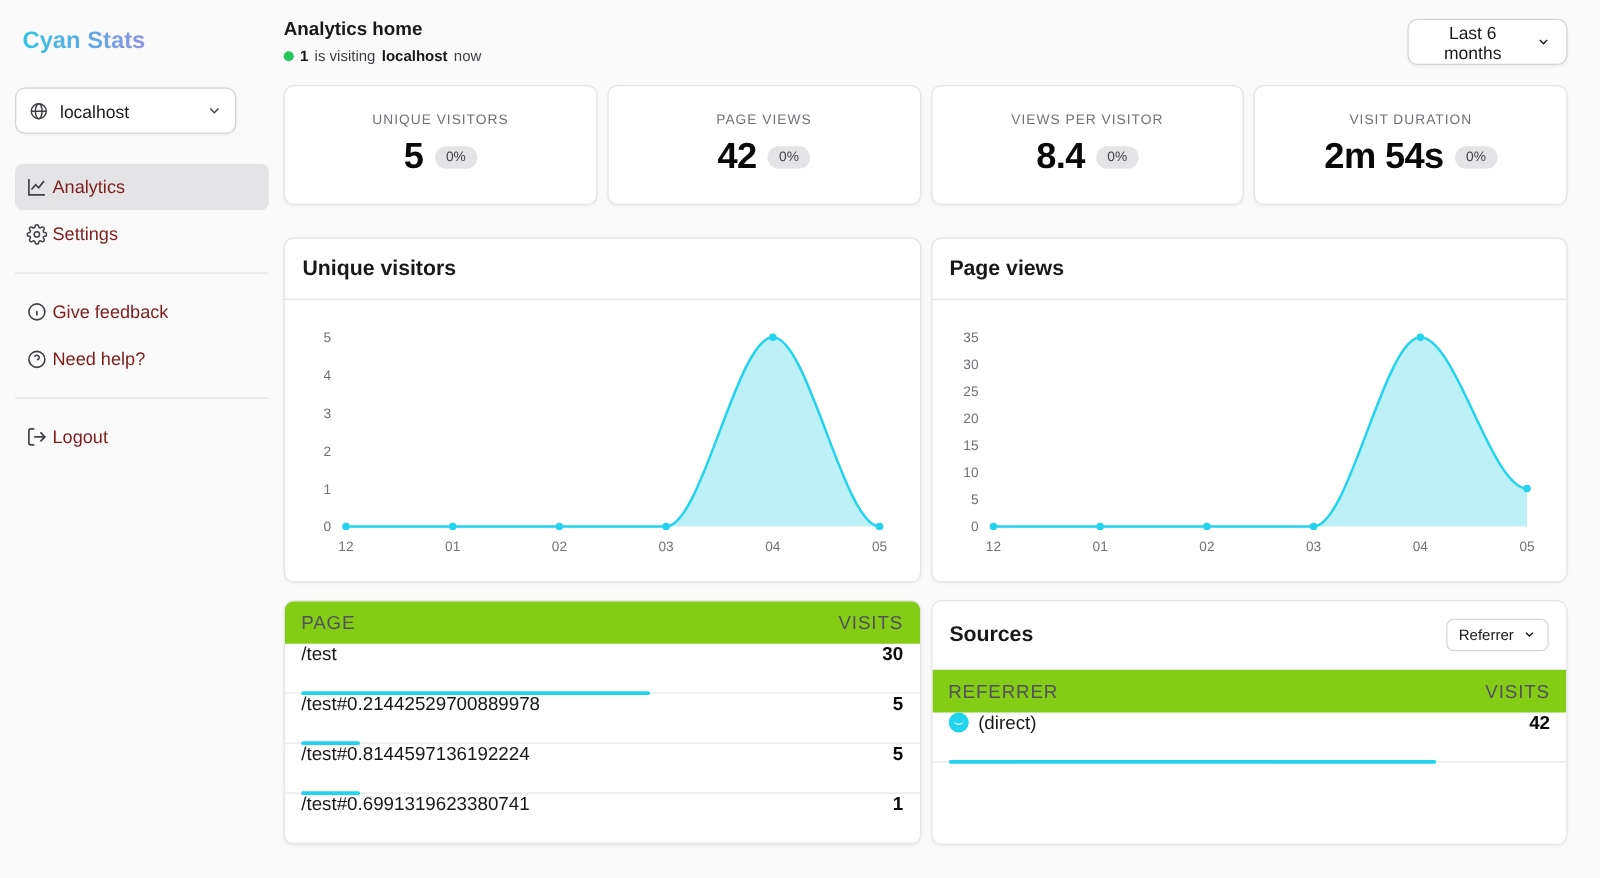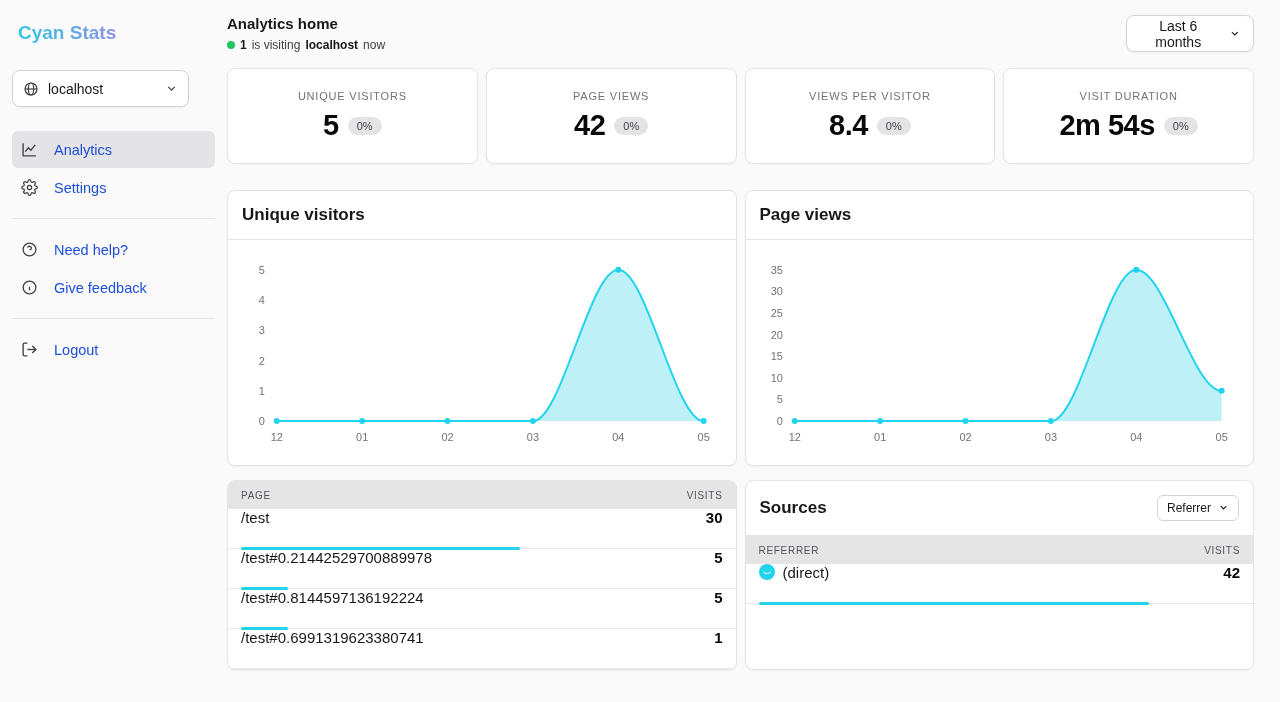--- a/index.html
+++ b/index.html
@@ -18,22 +18,22 @@
   }
   .site-select {
     width:177px; height:37px; display:flex; align-items:center; gap:9px;
     background:#fff; border:1px solid #d4d4d8; border-radius:8px;
     padding:0 10px; font-size:14px; font-weight:500; color:#18181b;
     box-shadow:0 1px 2px rgba(0,0,0,.05); cursor:pointer; font-family:inherit;
   }
   .site-select .grow { flex:1; text-align:left; }
   .nav { margin-top:24px; }
   .nav-item {
-    display:flex; align-items:center; gap:16px; height:37px; padding:0 9px;
-    border-radius:6px; font-size:14.5px; color:#1d4ed8; cursor:pointer; margin-bottom:1px;
+    display:flex; align-items:center; gap:4px; height:37px; padding:0 9px;
+    border-radius:6px; font-size:14.5px; color:#7f1d1d; cursor:pointer; margin-bottom:1px;
   }
   .nav-item.active { background:#e4e4e7; font-weight:500; }
   .nav-item svg, .site-select svg { flex:none; }
   .sep { border:none; border-top:1px solid #e4e4e7; margin:12px 0; }
   .icn { color:#3f3f46; }
   
   .main { margin-left:227px; margin-right:26px; padding-top:15px; }
   .topbar { display:flex; justify-content:space-between; align-items:flex-start; margin-bottom:16px; }
   .page-title { font-size:15px; font-weight:700; color:#18181b; }
   .live { display:flex; align-items:center; gap:5px; margin-top:6px; font-size:12px; color:#3f3f46; }
@@ -56,21 +56,21 @@
   .stat-value-row { display:flex; align-items:center; gap:9px; }
   .stat-value { font-size:29px; font-weight:700; color:#09090b; letter-spacing:-.5px; }
   .stat-delta { background:#e4e4e7; color:#3f3f46; font-size:11px; font-weight:500; border-radius:999px; padding:3px 9px; }
   
   .charts-grid { display:grid; grid-template-columns:1fr 1fr; gap:8px; margin-top:26px; }
   .card-head { display:flex; align-items:center; justify-content:space-between; padding:14px 14px; border-bottom:1px solid #e4e4e7; }
   .card-title { font-size:17px; font-weight:700; color:#18181b; }
   .chart-svg { display:block; width:100%; }
   
   .tables-grid { display:grid; grid-template-columns:1fr 1fr; gap:8px; margin-top:14px; align-items:stretch; }
-  .thead { display:flex; justify-content:space-between; background:#e5e5e5; padding:9px 13px 8px 13px; font-size:10px; letter-spacing:.7px; color:#52525b; font-weight:500; }
+  .thead { display:flex; justify-content:space-between; background:#84cc16; padding:9px 13px 8px 13px; font-size:15px; letter-spacing:.7px; color:#52525b; font-weight:500; }
   .trow { position:relative; display:flex; justify-content:space-between; align-items:flex-start; height:40px; padding:0 13px; border-bottom:1px solid #e8e8ea; cursor:pointer; }
   .tcell-left { display:flex; align-items:center; gap:8px; font-size:15px; color:#18181b; }
   .tcell-right { font-size:15px; font-weight:700; color:#09090b; }
   .rowbar { position:absolute; left:13px; bottom:-2px; height:3px; border-radius:2px; background:#22d3ee; }
   .favicon { width:16px; height:16px; border-radius:50%; background:#22d3ee; position:relative; flex:none; }
   .favicon:after { content:""; position:absolute; left:4px; top:5px; width:8px; height:4px; border-bottom:1.5px solid #fff; border-radius:0 0 6px 6px; }
   .mini-select {
     display:flex; align-items:center; gap:7px; background:#fff; border:1px solid #d4d4d8; border-radius:6px;
     height:26px; padding:0 9px; font-size:12px; color:#18181b; cursor:pointer; font-family:inherit;
   }
@@ -108,32 +108,32 @@
         </svg>
       <span>Settings</span>
     </div>
   </nav>
 
   <hr class="sep">
 
   <div class="nav-item">
     <svg class="icn" width="17" height="17" viewBox="0 0 24 24" fill="none" stroke="currentColor" stroke-width="1.8">
         <circle cx="12" cy="12" r="9"></circle>
-        <path d="M9.3 9.2a2.8 2.8 0 015.4.9c0 1.8-2.7 2.5-2.7 2.5"></path>
-        <line x1="12" y1="16.6" x2="12.01" y2="16.6"></line>
-      </svg>
-    <span>Need help?</span>
+        <line x1="12" y1="11" x2="12" y2="16"></line>
+        <line x1="12" y1="7.5" x2="12.01" y2="7.5"></line>
+      </svg>
+    <span>Give feedback</span>
   </div>
   <div class="nav-item">
     <svg class="icn" width="17" height="17" viewBox="0 0 24 24" fill="none" stroke="currentColor" stroke-width="1.8">
         <circle cx="12" cy="12" r="9"></circle>
-        <line x1="12" y1="11" x2="12" y2="16"></line>
-        <line x1="12" y1="7.5" x2="12.01" y2="7.5"></line>
-      </svg>
-    <span>Give feedback</span>
+        <path d="M9.3 9.2a2.8 2.8 0 015.4.9c0 1.8-2.7 2.5-2.7 2.5"></path>
+        <line x1="12" y1="16.6" x2="12.01" y2="16.6"></line>
+      </svg>
+    <span>Need help?</span>
   </div>
 
   <hr class="sep">
 
   <div class="nav-item">
     <svg class="icn" width="17" height="17" viewBox="0 0 24 24" fill="none" stroke="currentColor" stroke-width="1.9">
         <path d="M9 21H5a2 2 0 01-2-2V5a2 2 0 012-2h4"></path>
         <polyline points="16 17 21 12 16 7"></polyline>
         <line x1="21" y1="12" x2="9" y2="12"></line>
       </svg>

